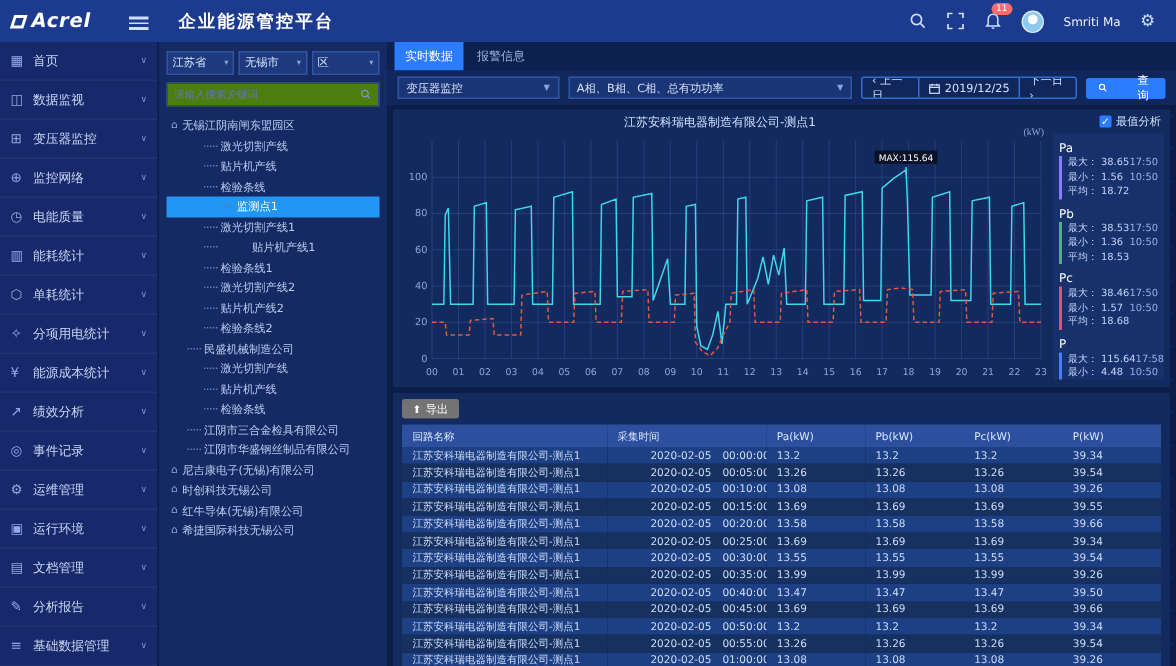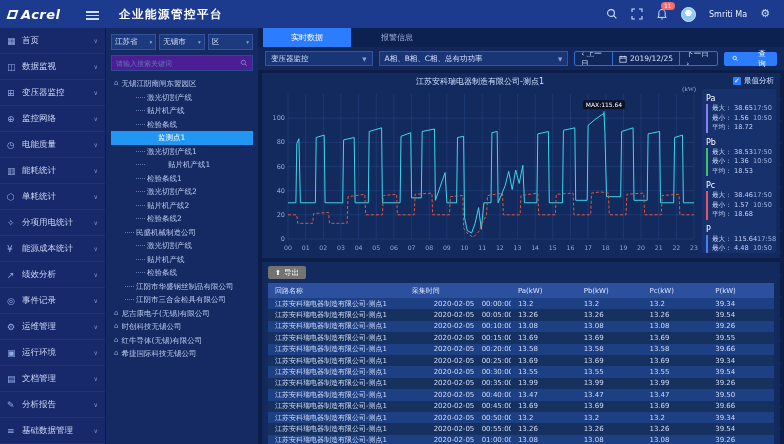--- a/index.html
+++ b/index.html
@@ -30,32 +30,32 @@
   .sidebar { position:absolute; left:0; top:28px; width:105px; height:416px; background:#18296b; }
   .side-item { height:26px; display:flex; align-items:center; padding:0 7px; font-size:8.5px; color:#c9d6f5; border-bottom:1px solid rgba(255,255,255,.05); cursor:pointer; }
   .si-icon { width:15px; font-size:9px; color:#93abe4; flex:none; }
   .si-label { flex:1; white-space:nowrap; overflow:hidden; }
   .si-chev { font-size:6px; color:#7e93c9; }
   
   .tree-panel { position:absolute; left:105px; top:28px; width:153px; height:416px; background:#152a63; padding:6px 5px; border-left:1px solid #0c1d48; }
   .region-row { display:flex; gap:3px; }
   .mini-select { flex:1; height:16px; background:#1d3a7e; border:1px solid #33539f; display:flex; align-items:center; justify-content:space-between; padding:0 3px; font-size:7.5px; color:#d5e2fb; cursor:pointer; }
   .mini-select .arr { font-size:5.5px; color:#8aa3d8; }
-  .tree-search { margin-top:5px; height:16px; background:#4c1d95; border:1px solid #2c4a8e; display:flex; align-items:center; padding:0 4px; }
+  .tree-search { margin-top:5px; height:16px; background:#4d7c0f; border:1px solid #2c4a8e; display:flex; align-items:center; padding:0 4px; }
   .tree-search input { flex:1; background:transparent; border:none; outline:none; color:#cfe0ff; font-size:7px; width:100%; }
   .tree-search input::placeholder { color:#5f79b5; }
   .tree-search svg { width:8px; height:8px; flex:none; }
   .tree-list { margin-top:6px; font-size:7.5px; color:#b9c9ef; }
   .tree-node { height:13.5px; line-height:13.5px; white-space:nowrap; overflow:hidden; cursor:pointer; display:flex; align-items:center; }
   .tree-node .conn { display:inline-block; width:9px; border-top:1px dotted #5d7ab8; margin-right:2px; flex:none; }
   .tree-node .cicon { margin-right:3px; color:#8fa7da; font-size:7px; flex:none; }
   .tree-node.selected { background:#2196f3; color:#fff; }
   
   .tabs-bar { position:absolute; left:258px; top:28px; width:526px; height:19px; background:#0d2150; display:flex; align-items:stretch; padding-left:5px; gap:2px; }
-  .tab { padding:0 28px; font-size:8px; color:#9fb2dd; display:flex; align-items:center; cursor:pointer; }
+  .tab { padding:0 7px; font-size:8px; color:#9fb2dd; display:flex; align-items:center; cursor:pointer; }
   .tab.active { background:#2b7cff; color:#fff; }
   .filter-bar { position:absolute; left:258px; top:47px; width:526px; height:23px; background:#11265a; display:flex; align-items:center; gap:6px; padding:0 7px; }
   .f-select { height:15px; background:#1a3575; border:1px solid #2f55a5; display:flex; align-items:center; justify-content:space-between; padding:0 5px; font-size:7.5px; color:#d5e2fb; cursor:pointer; }
   .f-select .arr { font-size:5.5px; color:#8aa3d8; margin-left:5px; }
   .sel-param { width:112px; }
   .sel-phase { width:198px; }
   .date-group { display:flex; height:15px; border:1px solid #2f6fd0; border-radius:2px; overflow:hidden; }
   .date-seg { display:flex; align-items:center; padding:0 6px; font-size:7.5px; color:#cfe0ff; cursor:pointer; }
   .date-seg + .date-seg { border-left:1px solid #2f6fd0; }
   .date-seg svg { width:8px; height:8px; margin-right:3px; }
@@ -287,25 +287,25 @@
       <div class="tree-node" style="padding-left: 25px;">
         <span class="conn"></span>
         <span>贴片机产线</span>
       </div>
       <div class="tree-node" style="padding-left: 25px;">
         <span class="conn"></span>
         <span>检验条线</span>
       </div>
       <div class="tree-node" style="padding-left: 14px;">
         <span class="conn"></span>
+        <span>江阴市三合金检具有限公司</span>
+      </div>
+      <div class="tree-node" style="padding-left: 14px;">
+        <span class="conn"></span>
         <span>江阴市华盛钢丝制品有限公司</span>
-      </div>
-      <div class="tree-node" style="padding-left: 14px;">
-        <span class="conn"></span>
-        <span>江阴市三合金检具有限公司</span>
       </div>
       <div class="tree-node" style="padding-left: 3px;">
         <span class="cicon">⌂</span>
         <span>尼吉康电子(无锡)有限公司</span>
       </div>
       <div class="tree-node" style="padding-left: 3px;">
         <span class="cicon">⌂</span>
         <span>时创科技无锡公司</span>
       </div>
       <div class="tree-node" style="padding-left: 3px;">

